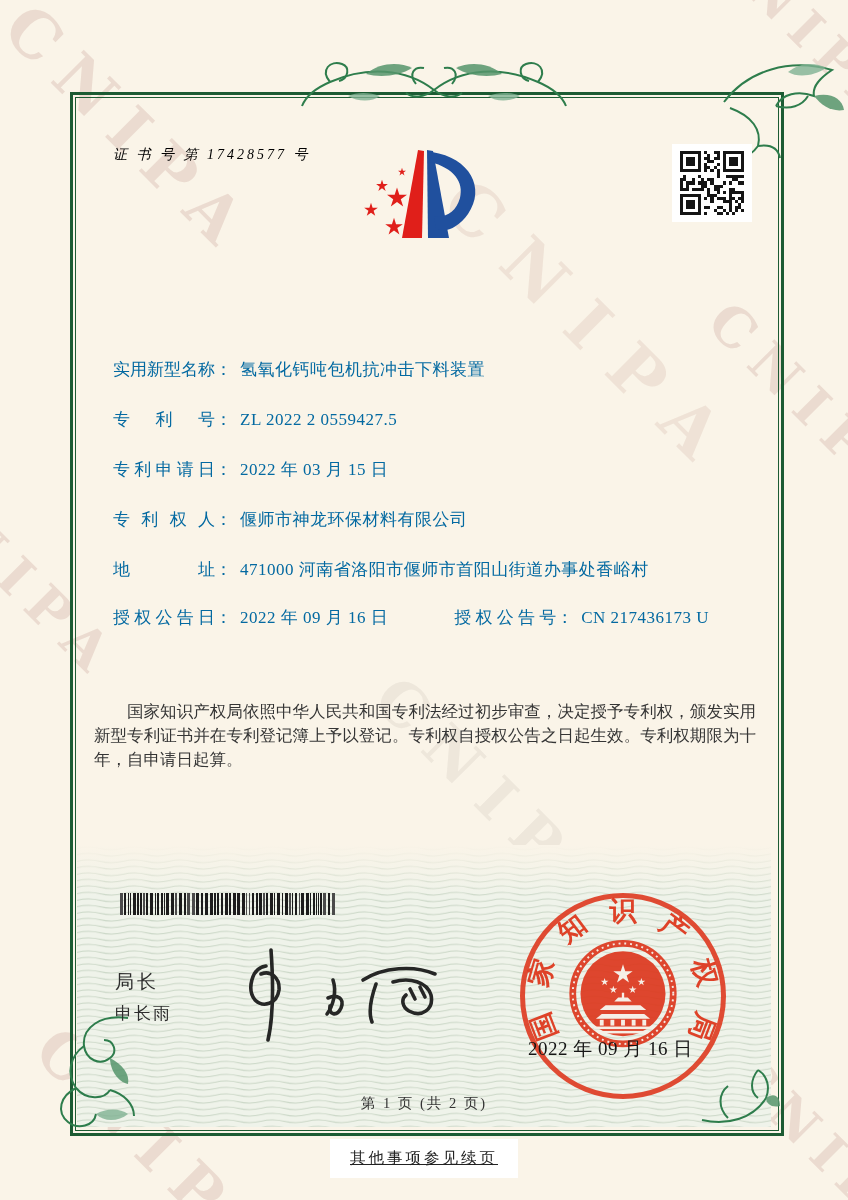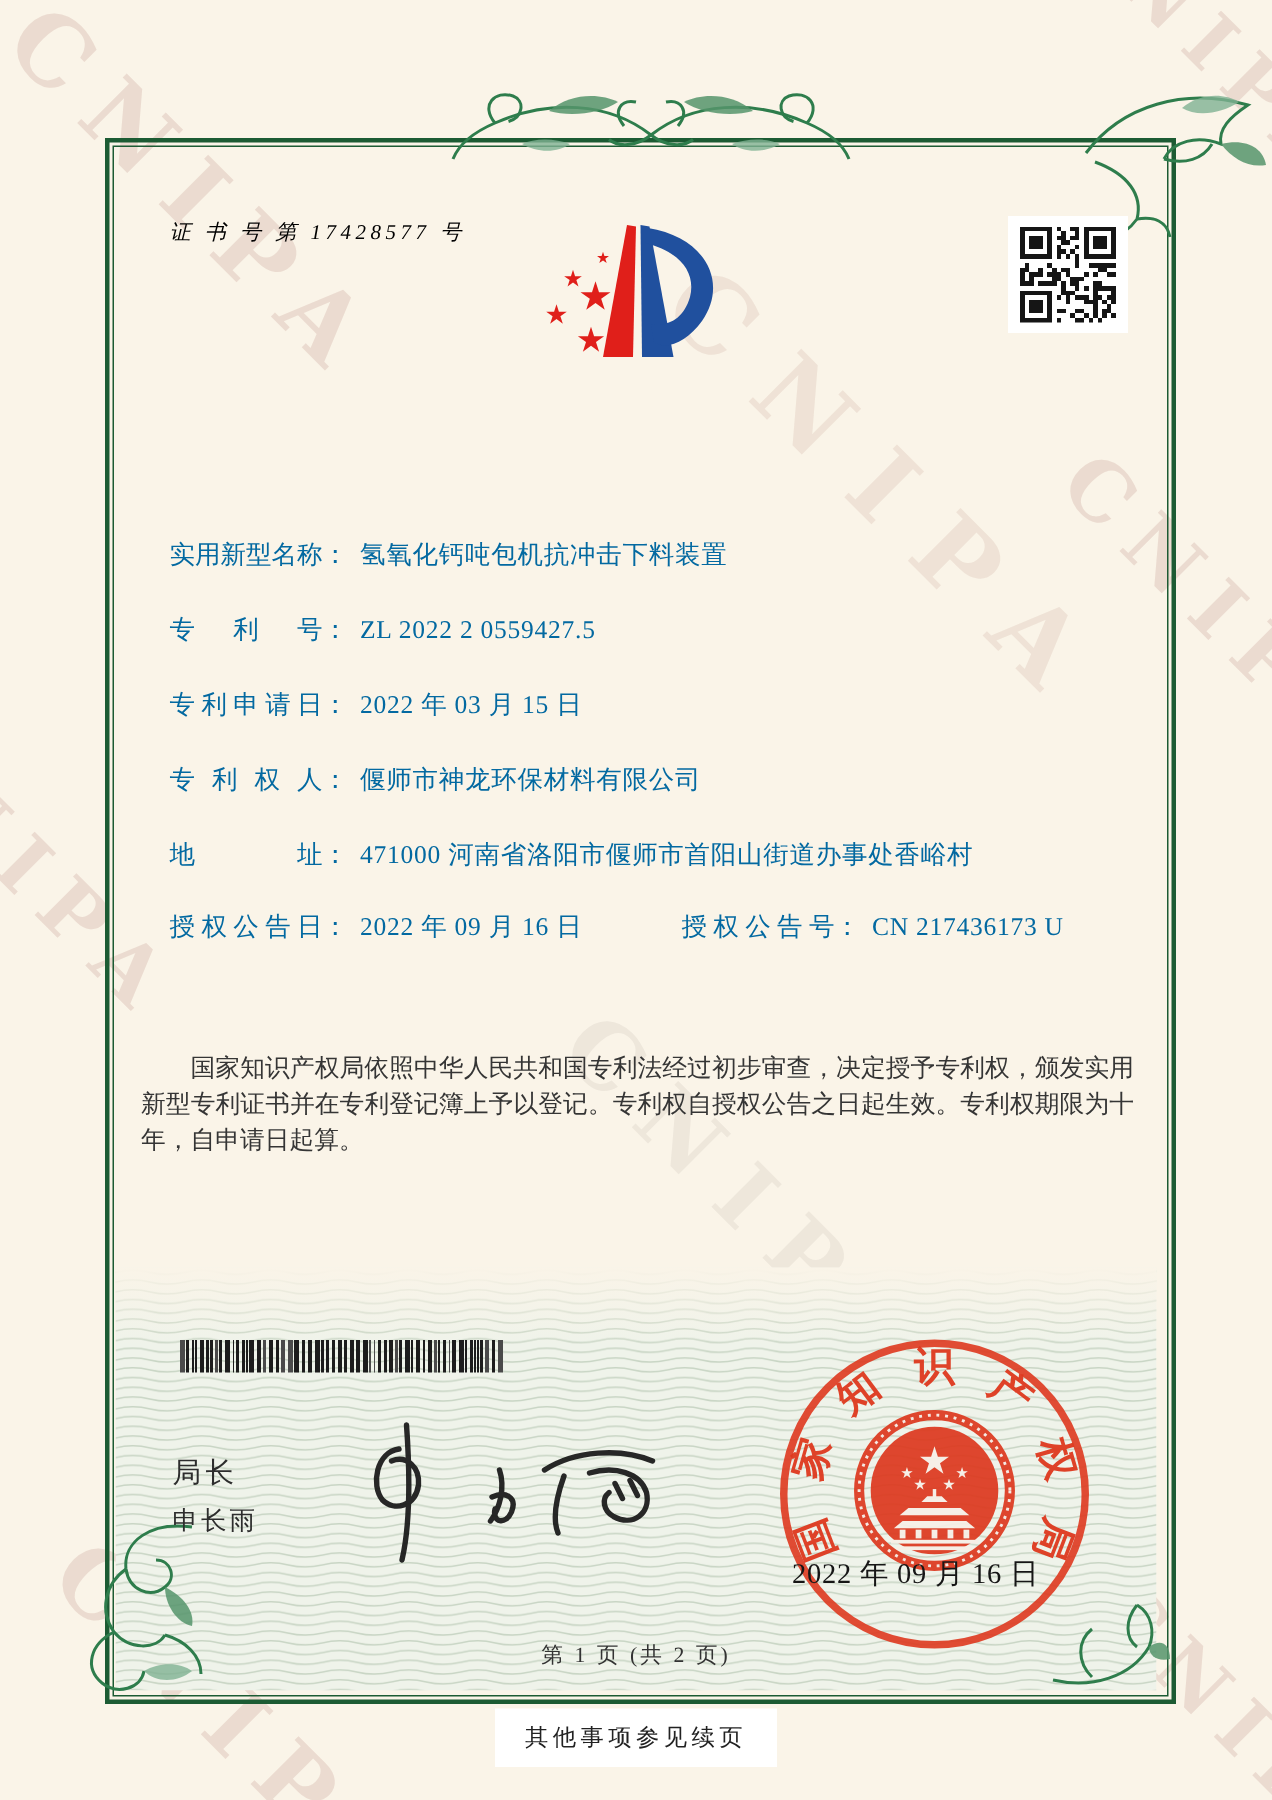--- a/index.html
+++ b/index.html
@@ -60,21 +60,21 @@
   .seal-char:nth-child(4){transform:rotate(0deg)    translateY(-85px);}
   .seal-char:nth-child(5){transform:rotate(37deg)   translateY(-85px);}
   .seal-char:nth-child(6){transform:rotate(74deg)   translateY(-85px);}
   .seal-char:nth-child(7){transform:rotate(111deg)  translateY(-85px);}
   .seal-date{position:absolute;left:528px;top:1036px;font-size:19px;color:#161616;
              letter-spacing:0.5px;z-index:7;white-space:nowrap;}
   .page-info{position:absolute;left:70px;top:1094px;width:708px;text-align:center;
              font-size:14.5px;color:#333;letter-spacing:2px;z-index:5;}
   .cont-note{position:absolute;left:424px;top:1139px;transform:translateX(-50%);
              background:#ffffff;padding:9px 20px;font-size:15.5px;color:#222;
-             letter-spacing:3px;z-index:5;white-space:nowrap;}
+             letter-spacing:3px;z-index:5;white-space:nowrap;text-decoration:underline;}
 </style>
 </head>
 <body>
 
 <div class="wm" style="left:130px;top:130px;font-size:64px;letter-spacing:18px;">CNIPA</div>
 <div class="wm" style="left:806px;top:28px;font-size:52px;letter-spacing:12px;">CNIPA</div>
 <div class="wm" style="left:812px;top:406px;font-size:54px;letter-spacing:14px;">CNIPA</div>
 <div class="wm" style="left:16px;top:576px;font-size:54px;letter-spacing:14px;">CNIPA</div>
 <div class="wm" style="left:592px;top:328px;font-size:68px;letter-spacing:28px;color:rgba(201,163,151,0.22);">CNIPA</div>
 <div class="wm" style="left:498px;top:800px;font-size:60px;letter-spacing:20px;color:rgba(190,180,170,0.20);">CNIPA</div>

